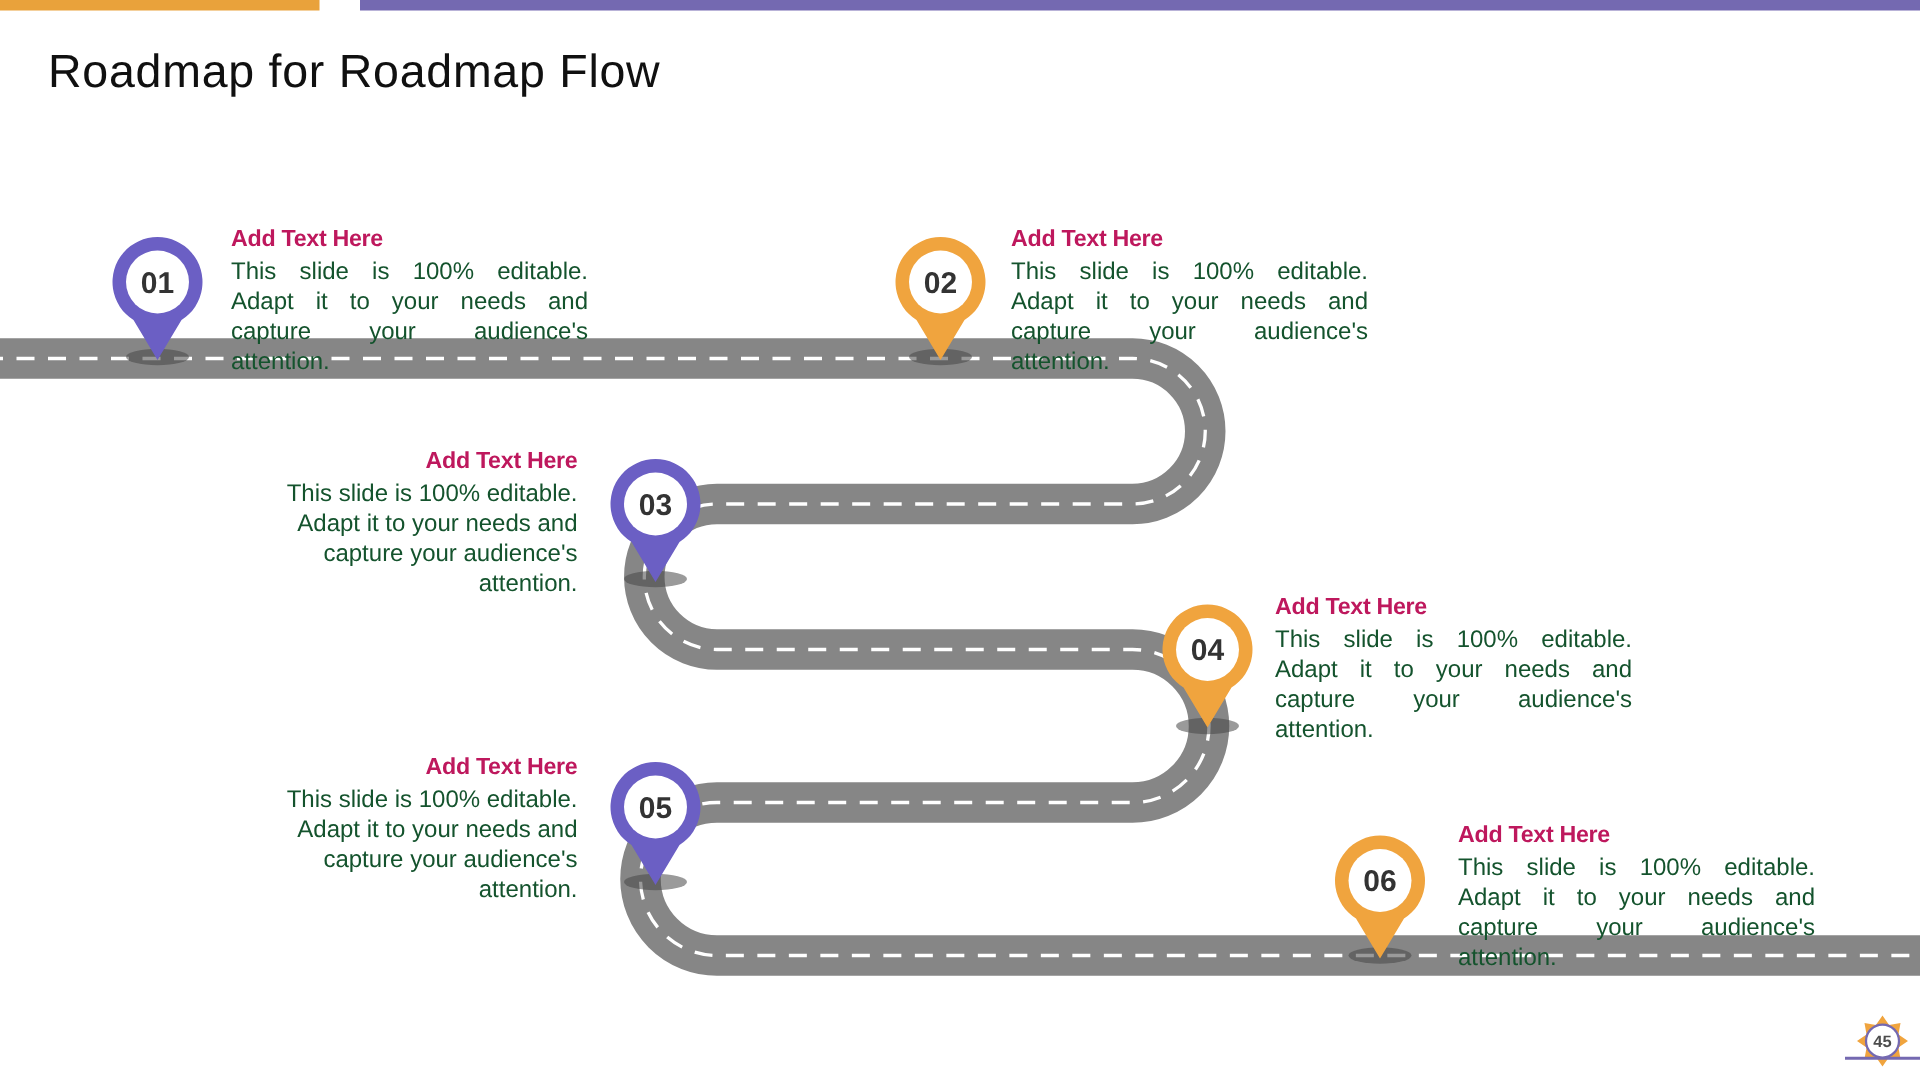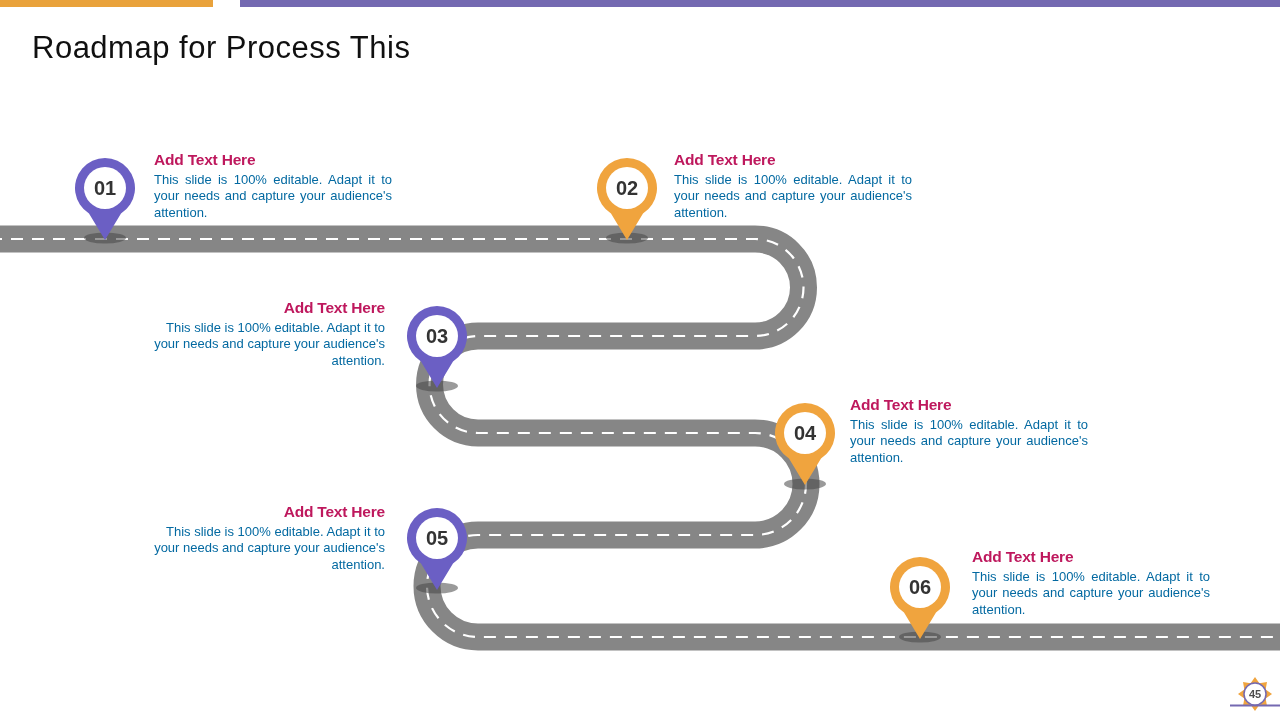--- a/index.html
+++ b/index.html
@@ -28,42 +28,42 @@
     font-size:20px;font-weight:bold;fill:#333333;text-anchor:middle;
   }
 
   
   .step-text{position:absolute;width:238px;}
   .step-text h3{
     margin:0 0 3px 0;font-size:15.5px;font-weight:bold;color:#be185d;
     letter-spacing:-0.2px;
   }
   .step-text p{
-    margin:0;font-size:13px;line-height:1.25;color:#0369a1;
+    margin:0;font-size:16px;line-height:1.25;color:#14532d;
     text-align:justify;
   }
   .step-text.align-right h3{text-align:right;}
   .step-text.align-right p{text-align:right;}
 
   
   .badge-svg{position:absolute;left:1225px;top:672px;width:56px;height:46px;}
   .badge-svg text{
     font-family:"Liberation Sans",sans-serif;
     font-size:11px;font-weight:bold;fill:#4d4d4d;text-anchor:middle;
   }
 </style>
 </head>
 <body>
 
 <div class="slide">
 
   <div class="bar orange"></div>
   <div class="bar purple"></div>
 
-  <h1 class="title">Roadmap for Process This</h1>
+  <h1 class="title">Roadmap for Roadmap Flow</h1>
 
   <svg class="road-svg" viewBox="0 0 1280 720">
     <path d="M -10 239 H 755 A 48.5 48.5 0 0 1 755 336 H 478 A 48.5 48.5 0 0 0 478 433 H 755 A 51 51 0 0 1 755 535 H 478 A 51 51 0 0 0 478 637 H 1290" fill="none" stroke="#868686" stroke-width="27"></path>
     <path d="M -10 239 H 755 A 48.5 48.5 0 0 1 755 336 H 478 A 48.5 48.5 0 0 0 478 433 H 755 A 51 51 0 0 1 755 535 H 478 A 51 51 0 0 0 478 637 H 1290" fill="none" stroke="#FFFFFF" stroke-width="2.2" stroke-dasharray="12 9"></path>
     <g fill="#474747" opacity="0.55">
       <ellipse cx="105" cy="238" rx="21" ry="5.5"></ellipse>
       <ellipse cx="627" cy="238" rx="21" ry="5.5"></ellipse>
       <ellipse cx="437" cy="386" rx="21" ry="5.5"></ellipse>
       <ellipse cx="805" cy="484" rx="21" ry="5.5"></ellipse>
       <ellipse cx="437" cy="588" rx="21" ry="5.5"></ellipse>

